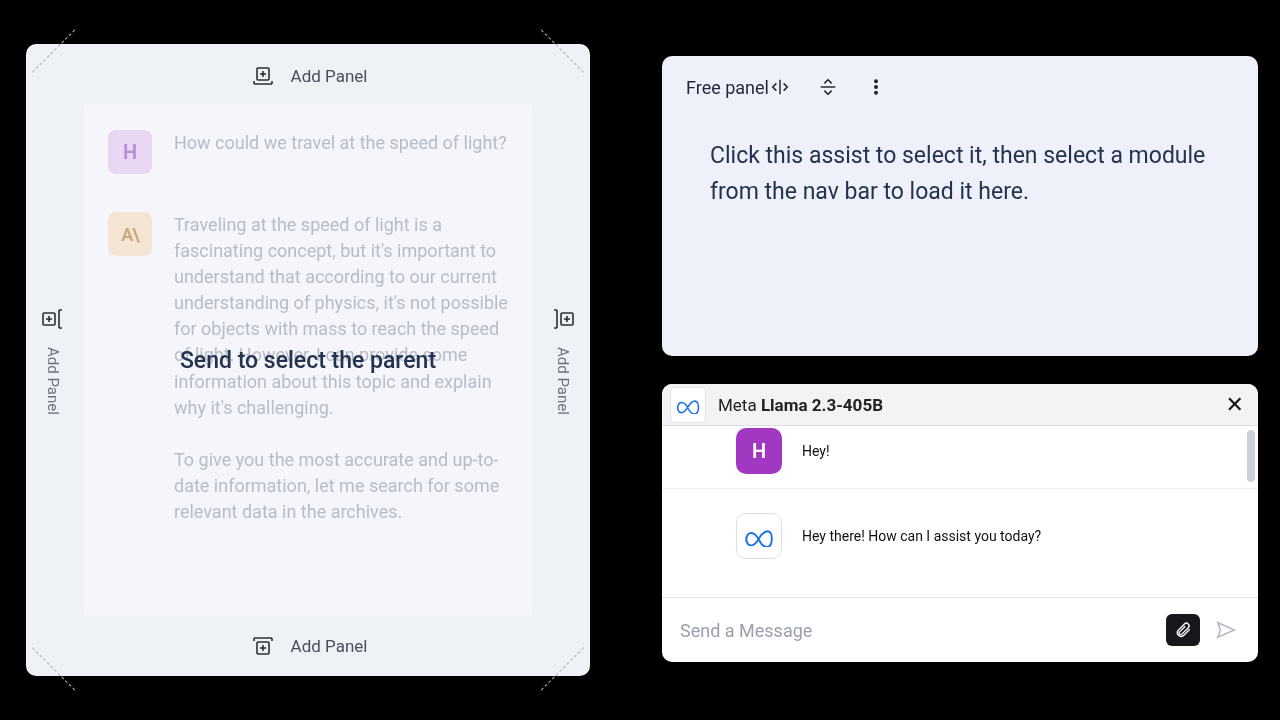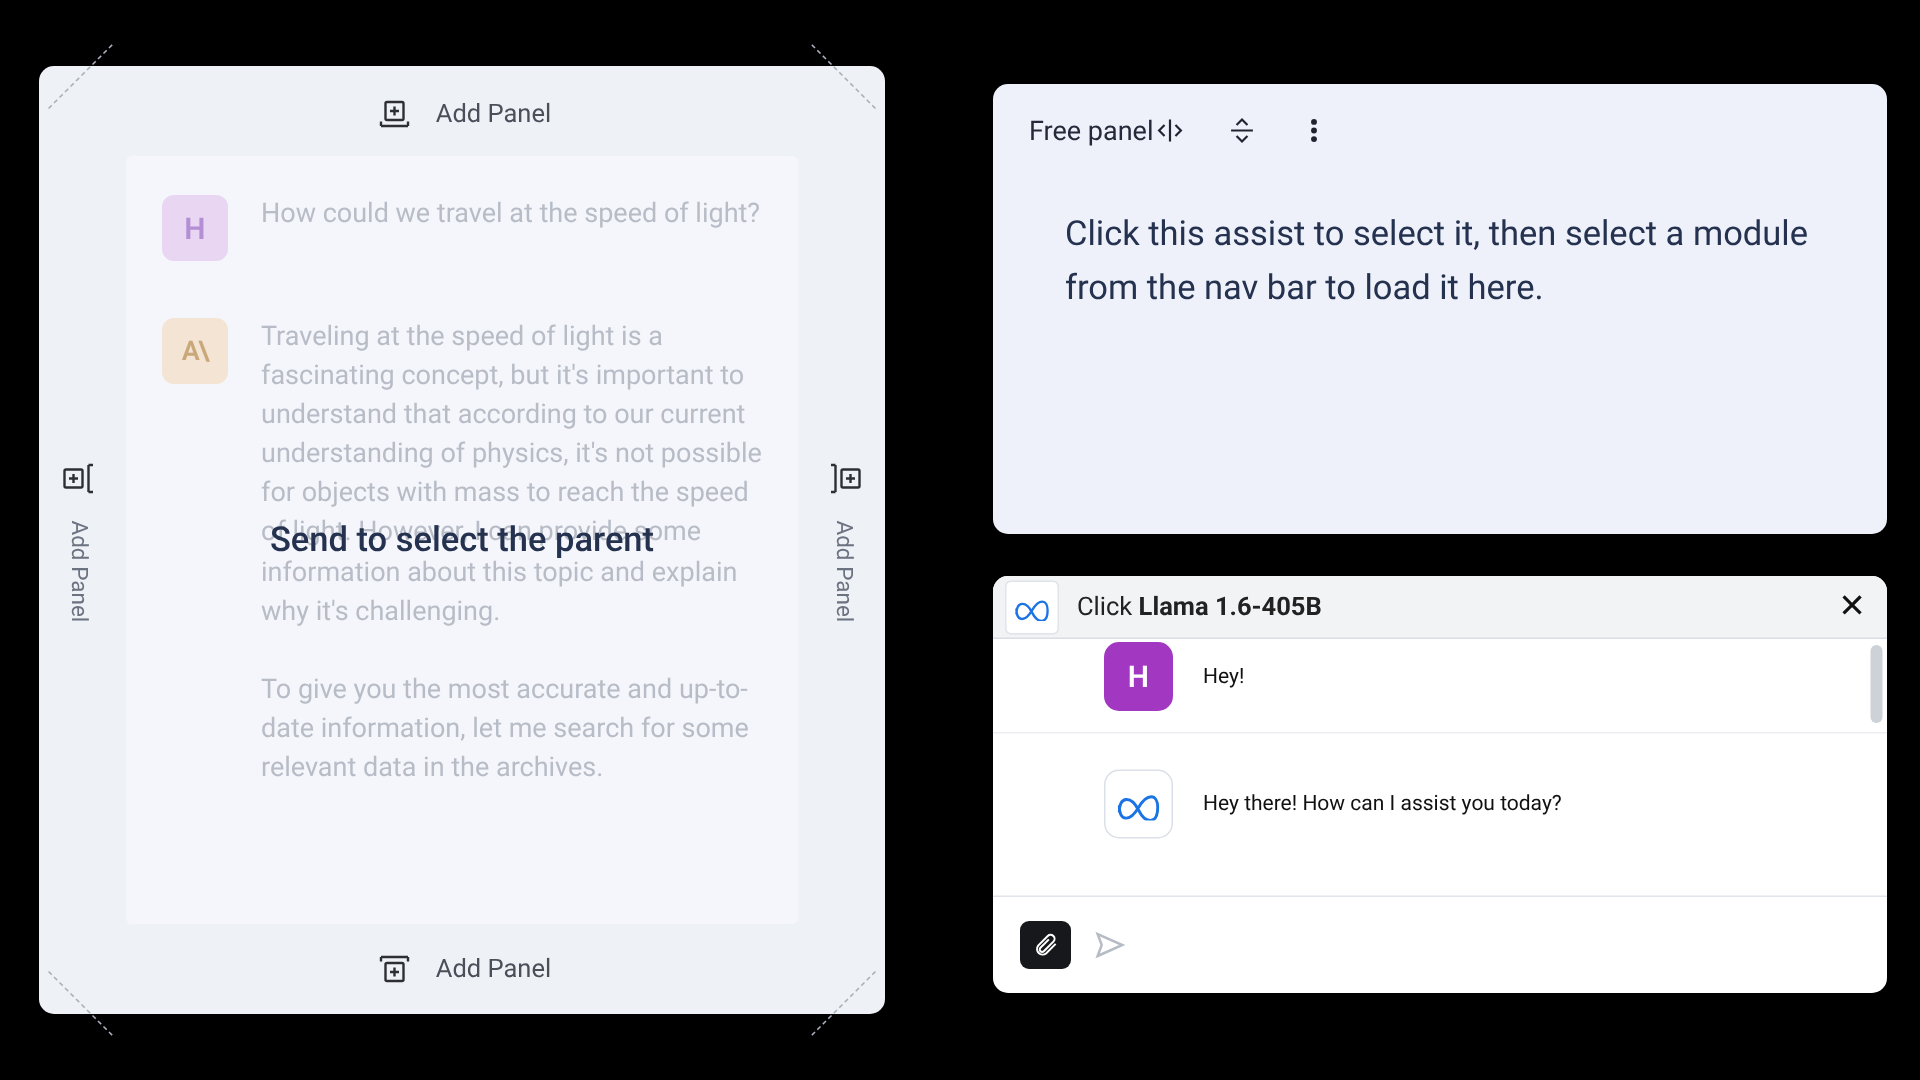--- a/index.html
+++ b/index.html
@@ -204,41 +204,42 @@
   </div>
 
   <div class="chat-panel">
     <div class="chat-header">
       <div class="chat-logo-box">
         <svg class="meta-logo" viewBox="0 0 40 26">
             <path d="M4 20 C4 6 14 6 20 18 C26 30 36 30 36 16 C36 4 27 4 20 16 C13 28 4 28 4 14" stroke="#1b74e4"></path>
           </svg>
       </div>
       <div class="chat-model">
-        <span class="thin">Click </span><span class="bold">Llama 1.6-405B</span>
+        <span class="thin">Meta </span><span class="bold">Llama 2.3-405B</span>
       </div>
       <div class="chat-close">✕</div>
     </div>
     <div class="chat-body">
       <div class="chat-scroll"></div>
       <div class="chat-msg user">
         <div class="cavatar h">H</div>
         <div class="cmsg-text">Hey!</div>
       </div>
       <div class="chat-msg bot">
         <div class="cavatar logo">
           <svg class="meta-logo" viewBox="0 0 40 26" style="width:32px;height:22px;">
               <path d="M4 20 C4 6 14 6 20 18 C26 30 36 30 36 16 C36 4 27 4 20 16 C13 28 4 28 4 14" stroke="#1b74e4"></path>
             </svg>
         </div>
         <div class="cmsg-text">Hey there! How can I assist you today?</div>
       </div>
     </div>
     <div class="chat-divider"></div>
     <div class="chat-input-row">
+      <input class="chat-input" placeholder="Send a Message" style="">
       <div class="attach-btn">
         <svg viewBox="0 0 24 24" width="18" height="18">
             <path d="M21 11l-8.5 8.5a5 5 0 01-7-7L14 4a3.5 3.5 0 015 5l-8.5 8.5a2 2 0 01-3-3L15 7"></path>
           </svg>
       </div>
       <div class="send-btn">
         <svg viewBox="0 0 24 24" width="22" height="22">
             <path d="M3 20l18-8L3 4l3 8-3 8z"></path>
           </svg>
       </div>

